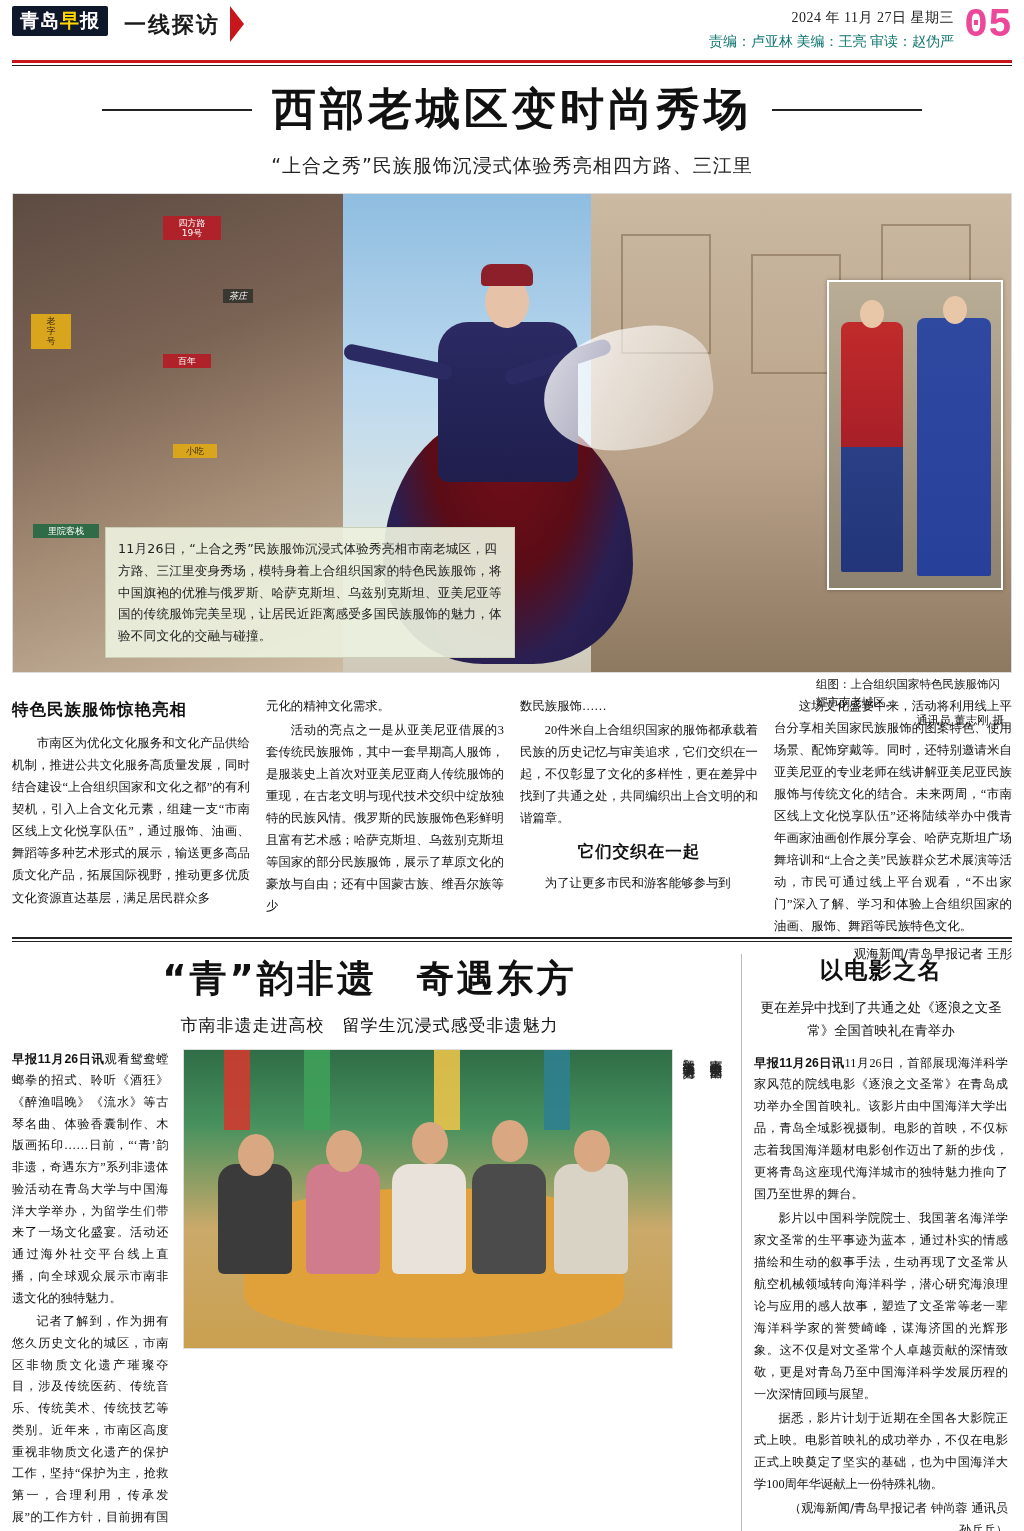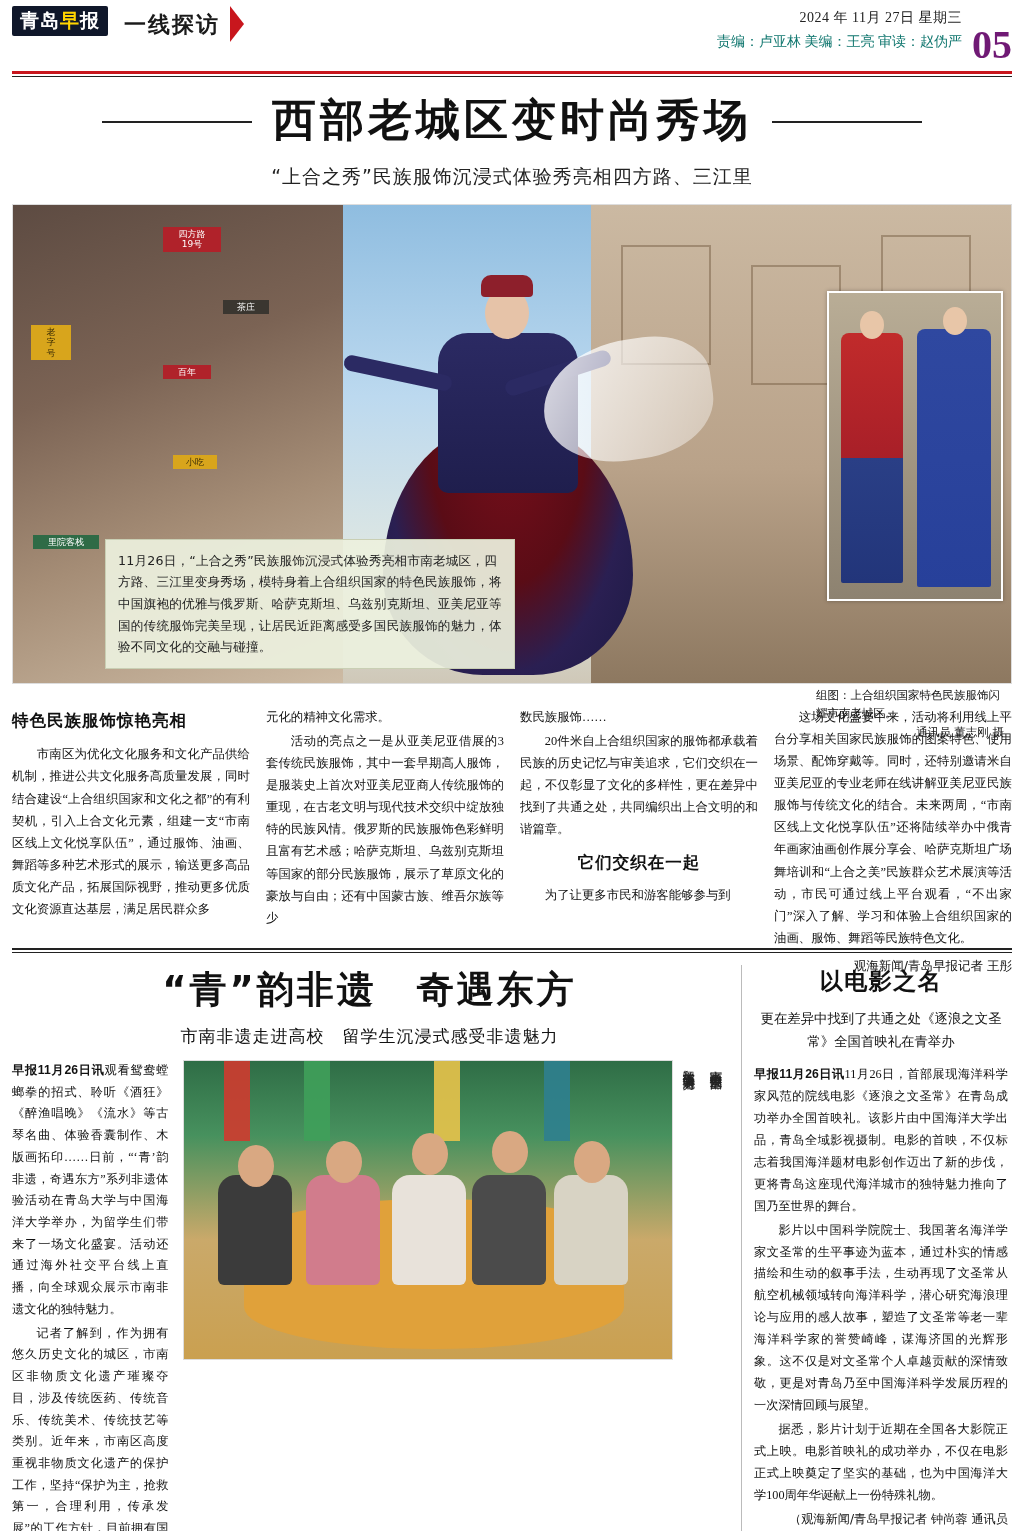--- a/index.html
+++ b/index.html
@@ -29,21 +29,21 @@
   }
   .section-tag::after{
     content:""; position:absolute; right:-10px; top:0; width:0; height:0;
     border-top:18px solid transparent; border-bottom:18px solid transparent;
     border-left:14px solid #c8161d;
   }
   .masthead-right { margin-left:auto; text-align:right; display:flex; align-items:flex-start; }
   .mh-dates { font-size:14px; line-height:1.7; color:#222; padding-right:10px; font-family:Liberation Serif, serif;}
   .mh-dates .d1 { letter-spacing:0.5px; }
   .mh-dates .d2 { color:#0f766e; }
-  .page-no { font-size:40px; color:#701a75; font-family:Liberation Serif, serif; line-height:1; font-weight:bold;margin-top:19px; }
+  .page-no { font-size:40px; color:#ec4899; font-family:Liberation Mono, monospace; line-height:1; font-weight:bold; }
   .rule-red { height:3px; background:#c8161d; margin:2px 0 0 0; }
   .rule-thin { height:1px; background:#222; margin-top:2px; }
 
   
   .headline-wrap { text-align:center; padding:14px 0 2px 0; position:relative;}
   .headline {
     font-family:"DejaVu Sans", sans-serif; font-weight:bold; font-size:44px;
     letter-spacing:4px; display:inline-block; position:relative; padding:0 18px;
   }
   .headline::before, .headline::after {
@@ -201,21 +201,21 @@
     <div class="sky"></div>
     <div class="trees"></div>
     <div class="right-wall">
       <div class="panel" style="left:30px;top:40px;width:90px;height:120px;"></div>
       <div class="panel" style="left:160px;top:60px;width:90px;height:120px;"></div>
       <div class="panel" style="left:290px;top:30px;width:90px;height:140px;"></div>
     </div>
     <div class="street-left">
       <div class="sign red" style="left:150px;top:22px;width:58px;">四方路<br>19号</div>
       <div class="sign yellow" style="left:18px;top:120px;width:40px;">老<br>字<br>号</div>
-      <div class="sign dark" style="left:210px;top:95px;width:46px;">茶庄</div>
+      <div class="sign dark" style="left:210px;top:95px;width:30px;font-style:italic;">茶庄</div>
       <div class="sign red" style="left:150px;top:160px;width:48px;">百年</div>
       <div class="sign green" style="left:20px;top:330px;width:66px;">里院客栈</div>
       <div class="sign yellow" style="left:160px;top:250px;width:44px;">小吃</div>
     </div>
     <div class="dancer">
       <div class="skirt"></div>
       <div class="dress"></div>
       <div class="arm l"></div>
       <div class="arm r"></div>
       <div class="head"></div>

